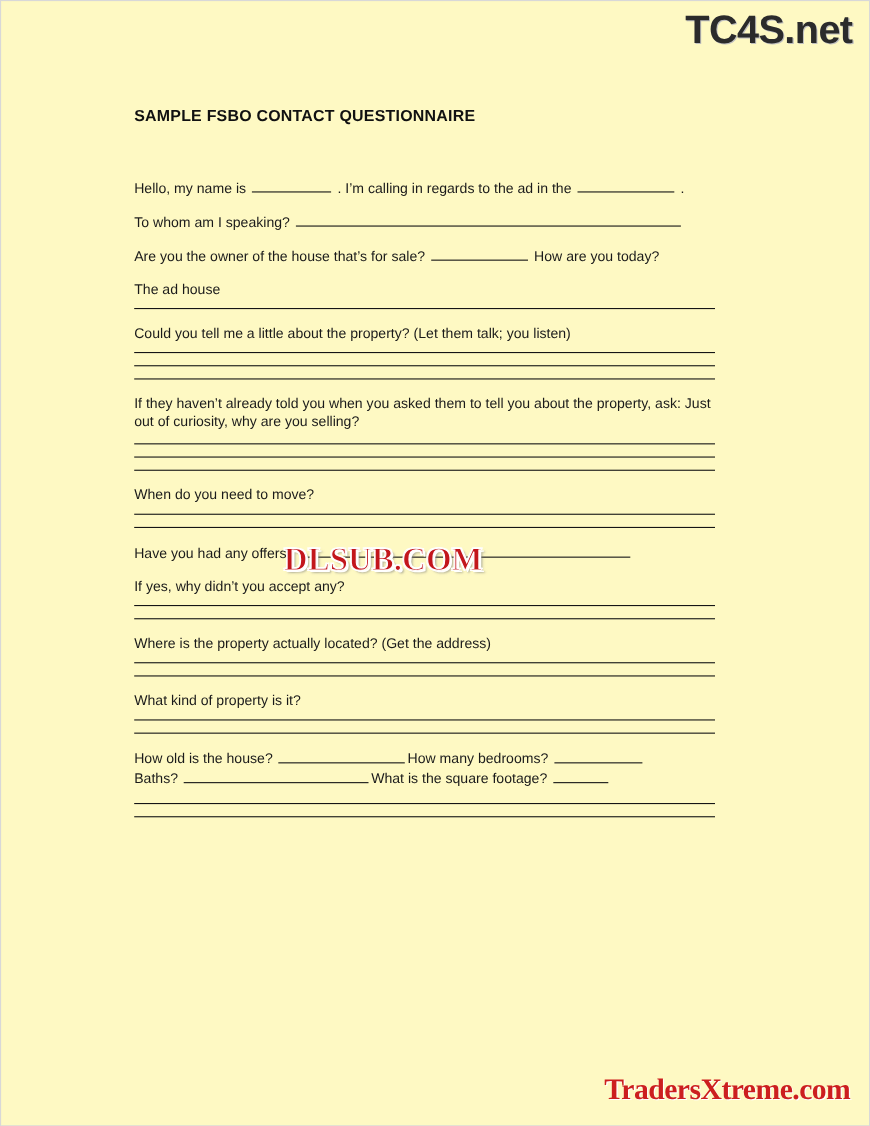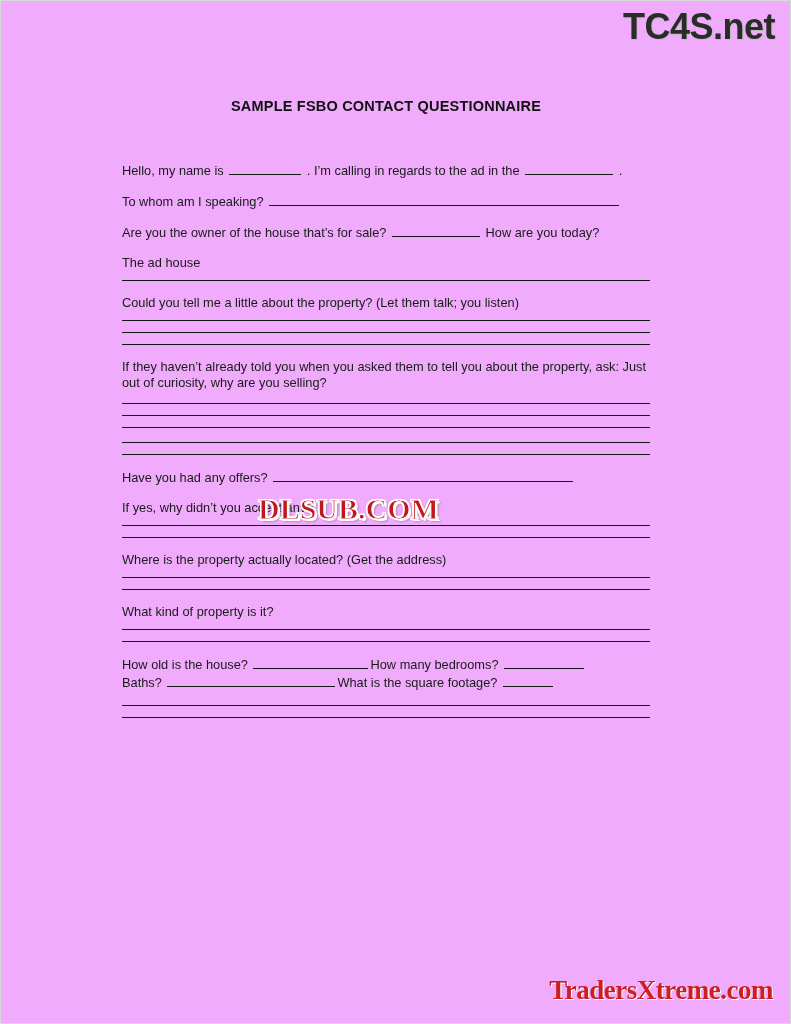--- a/index.html
+++ b/index.html
@@ -7,21 +7,21 @@
     padding: 0;
     background: #ffffff;
   }
   body {
     font-family: "Liberation Sans", sans-serif;
   }
   .page {
     position: relative;
     width: 791px;
     height: 1024px;
-    background: #f0abfc;
+    background: #fef9c3;
     overflow: hidden;
     text-decoration: underline;
   }
   .page-border {
     position: absolute;
     left: 0;
     top: 0;
     width: 791px;
     height: 1024px;
     box-sizing: border-box;
@@ -75,21 +75,21 @@
       3px 3px 2px rgba(120,120,120,0.55);
     z-index: 5;
   }
   .doc {
     position: absolute;
     left: 122px;
     top: 0;
     width: 528px;
   }
   .title {
-    text-align: center;
+    text-align: left;
     font-size: 14.5px;
     font-weight: bold;
     color: #111111;
     margin-top: 98px;
     letter-spacing: 0.2px;
   }
   .body {
     margin-top: 48px;
     font-size: 12.8px;
     color: #1a1a1a;
@@ -201,20 +201,21 @@
       <div class="block">
         <span class="qtext">If they haven’t already told you when you asked them to tell you about the property, ask: Just out of curiosity, why are you selling?</span>
         <div class="rules">
           <div class="rule gap"></div>
           <div class="rule"></div>
           <div class="rule"></div>
         </div>
       </div>
 
       <div class="block">
+        <span class="qtext">When do you need to move?</span>
         <div class="rules">
           <div class="rule"></div>
           <div class="rule"></div>
         </div>
       </div>
 
       <div class="block">
         <span class="inline-row">
           <span>Have you had any offers?</span>
           <span class="blank b-300"></span>

